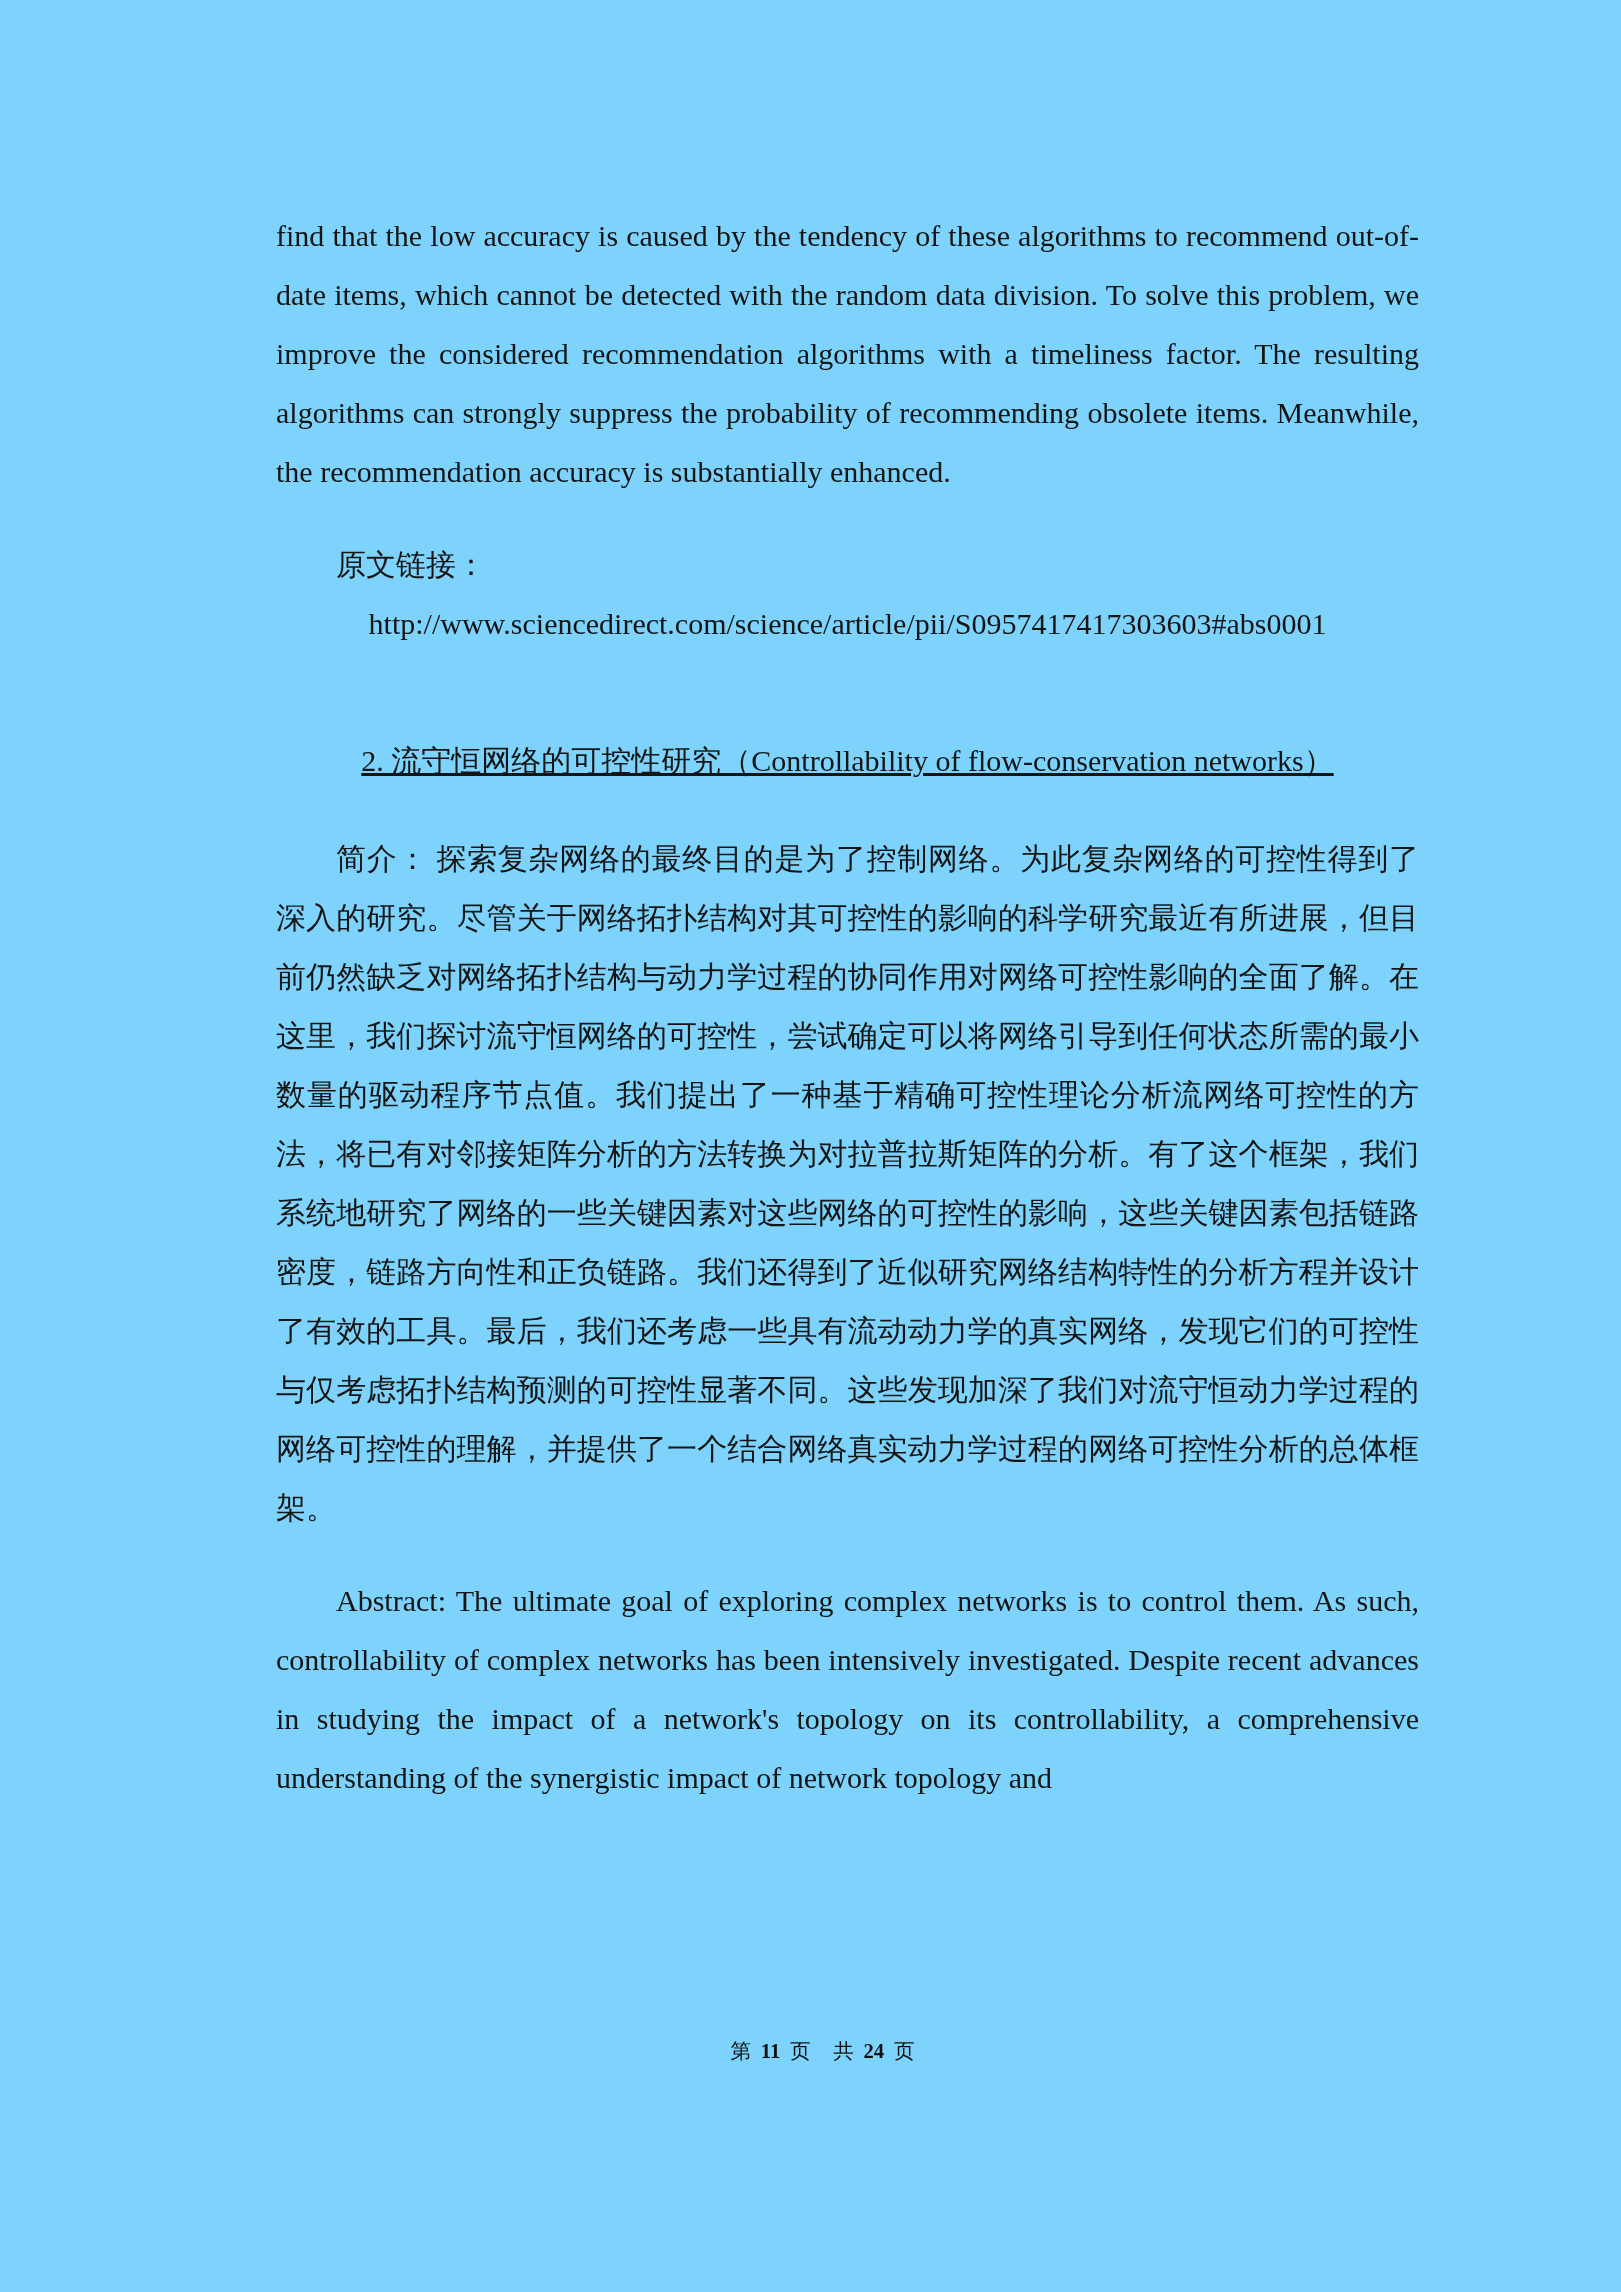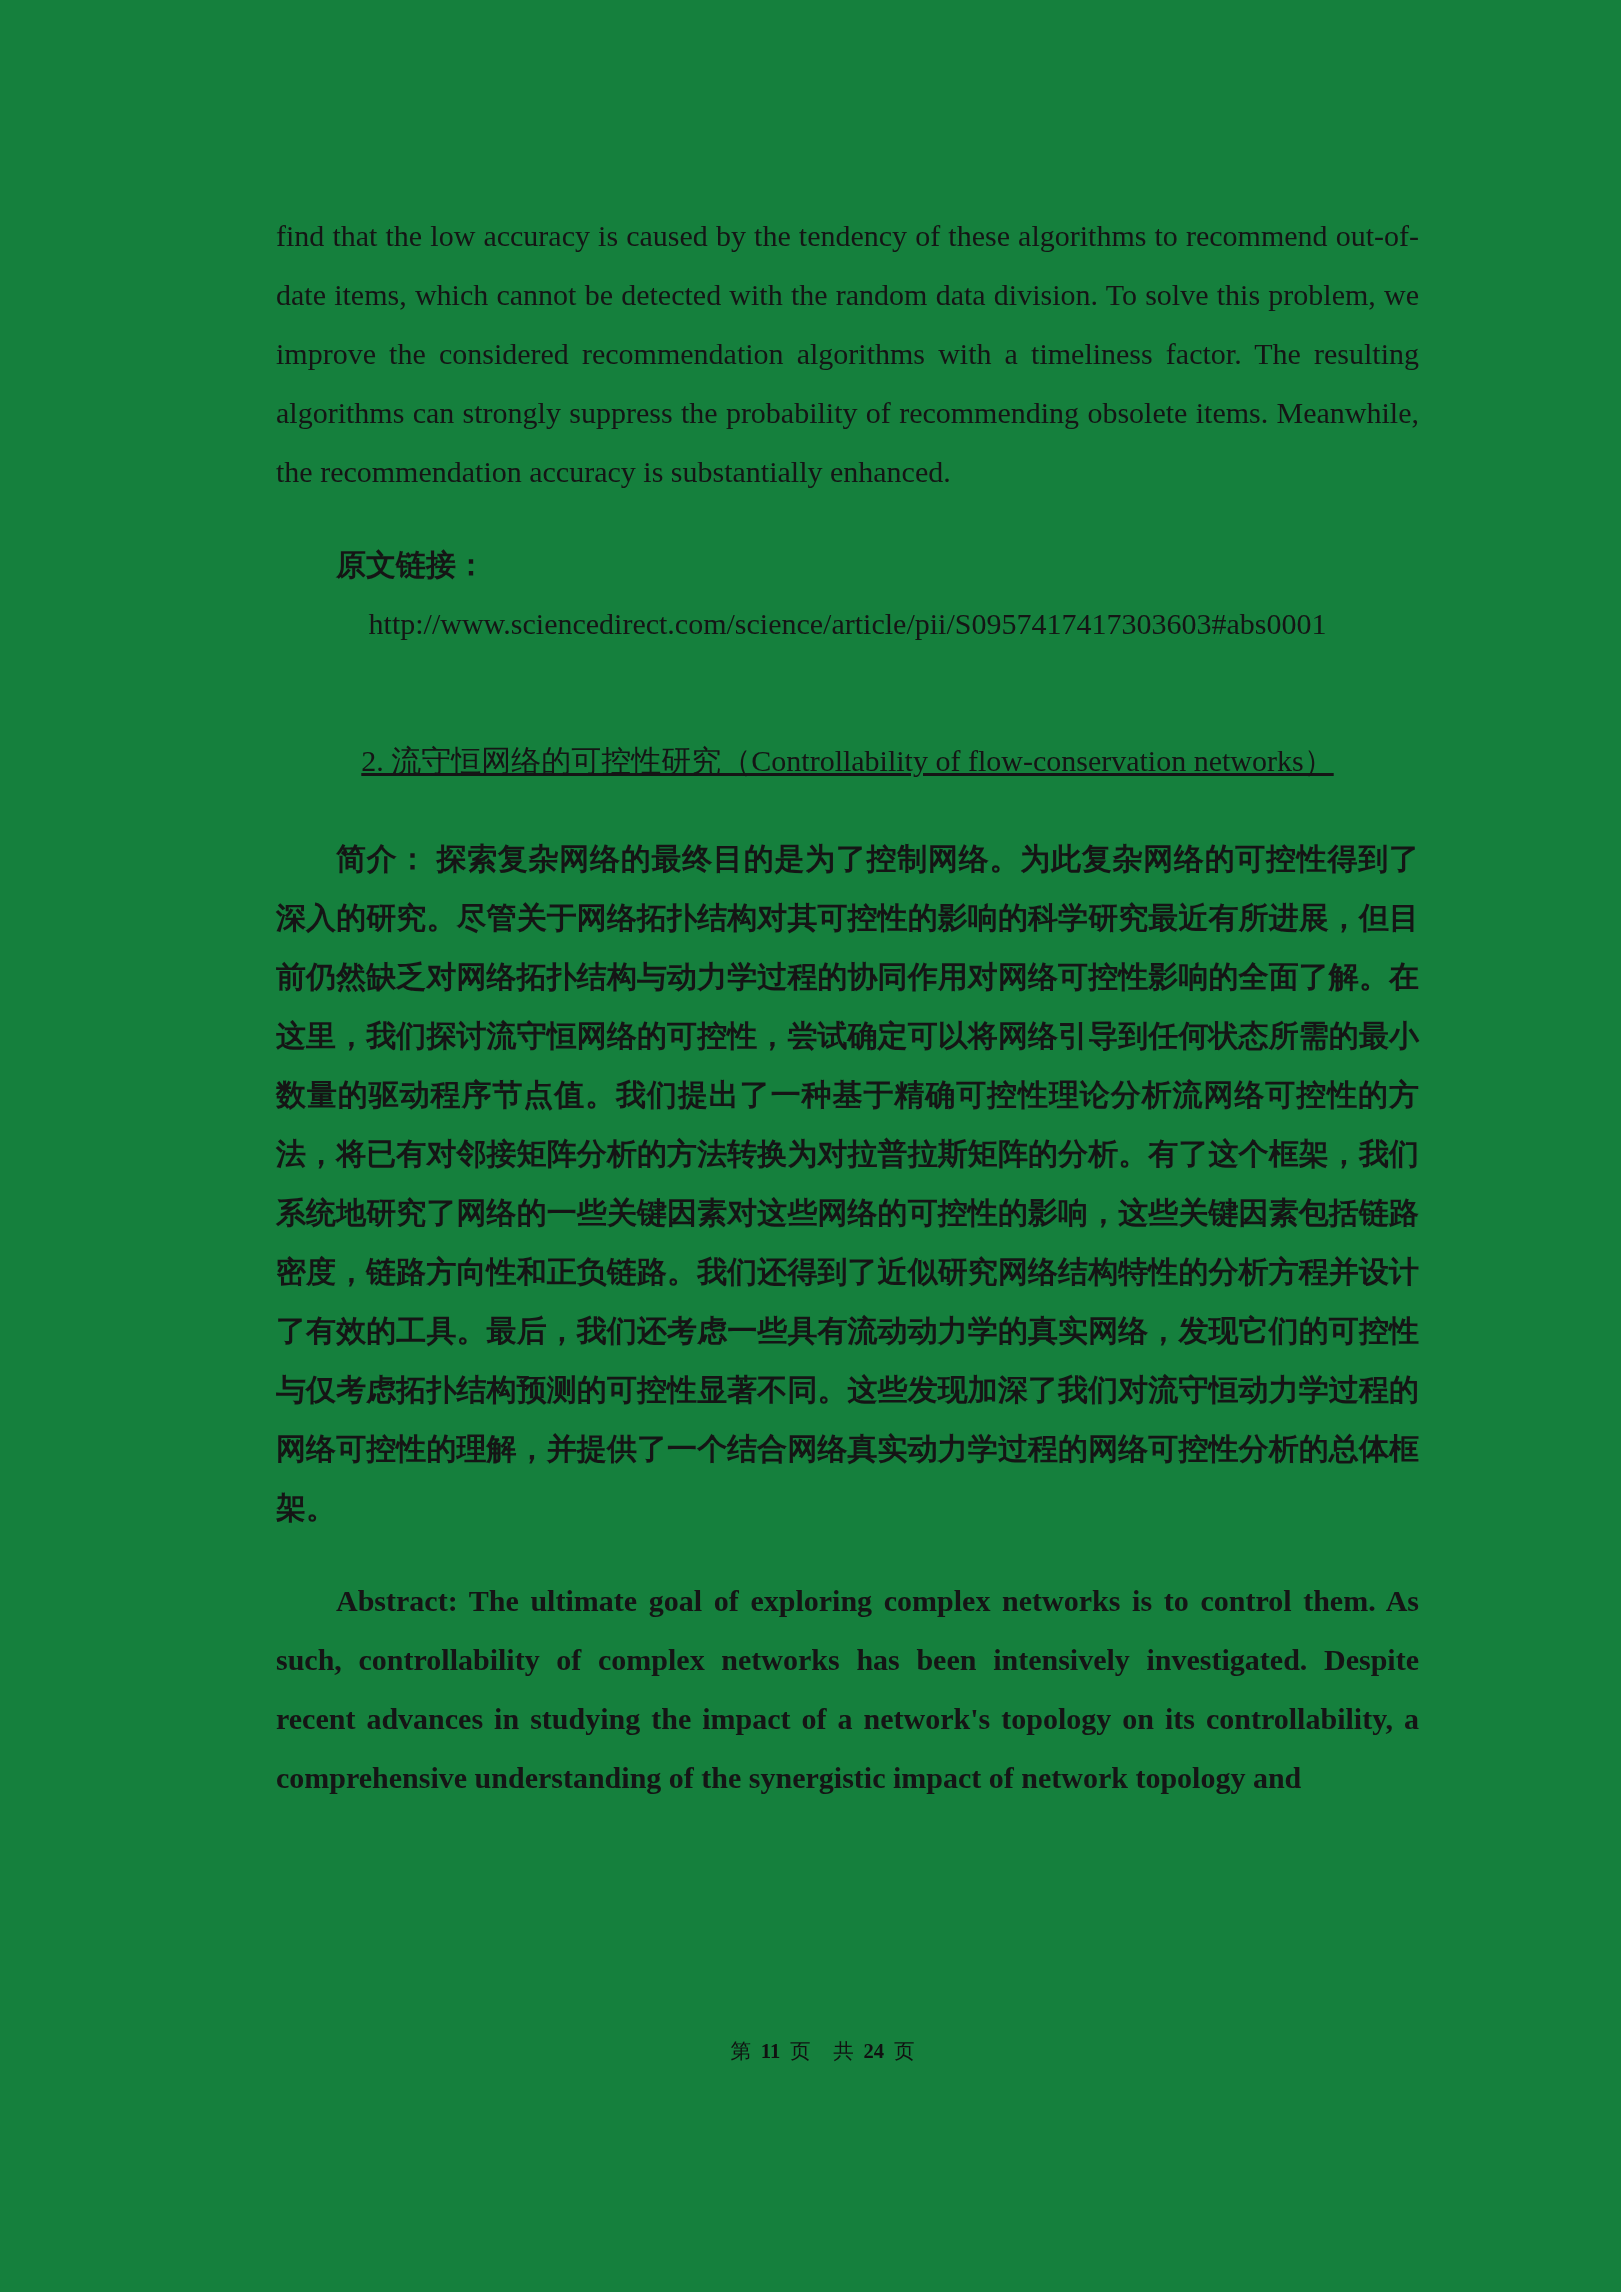--- a/index.html
+++ b/index.html
@@ -4,41 +4,40 @@
 <style>
   html, body {
     margin: 0;
     padding: 0;
     background: #ffffff;
   }
   .page {
     position: relative;
     width: 1621px;
     height: 2293px;
-    background: #15803d;
+    background: #7dd3fc;
     font-family: "Liberation Serif", "DejaVu Serif", serif;
     color: #151515;
     overflow: hidden;
   }
   .content {
     position: absolute;
     left: 276px;
     top: 206px;
     width: 1143px;
   }
   .para {
     margin: 0;
     font-size: 30px;
     line-height: 59px;
     text-align: justify;
     white-space: pre-wrap;
   }
   .indent-first {
     text-indent: 2em;
-    font-weight: bold;
   }
   .para.source-label {
     margin-top: 34px;
   }
   .para.source-url {
     margin-top: 0;
     text-align: center;
   }
   .para.section-heading {
     margin-top: 78px;

